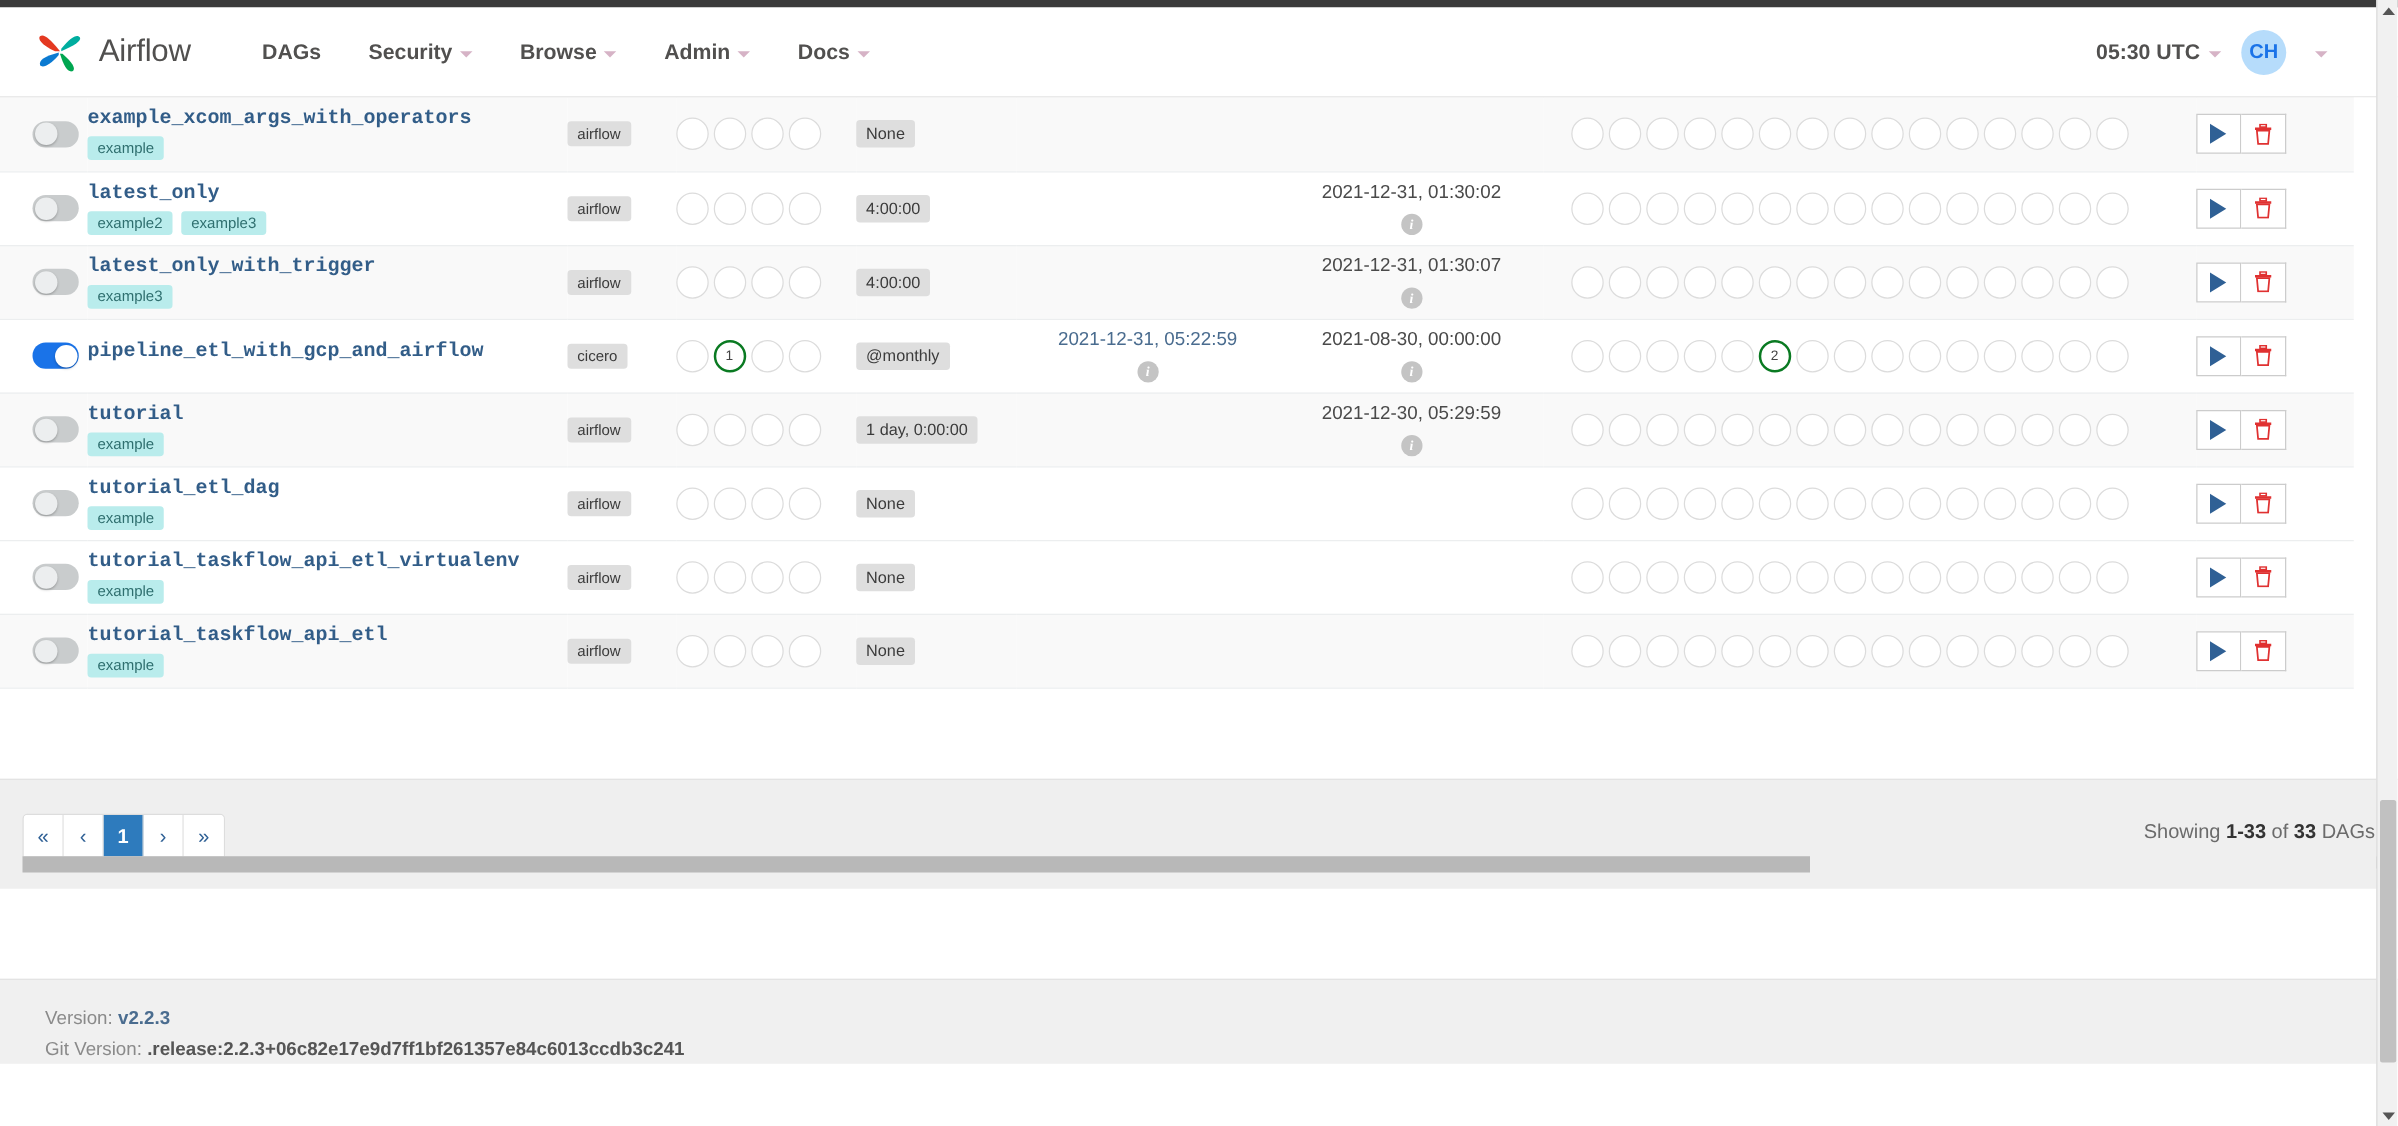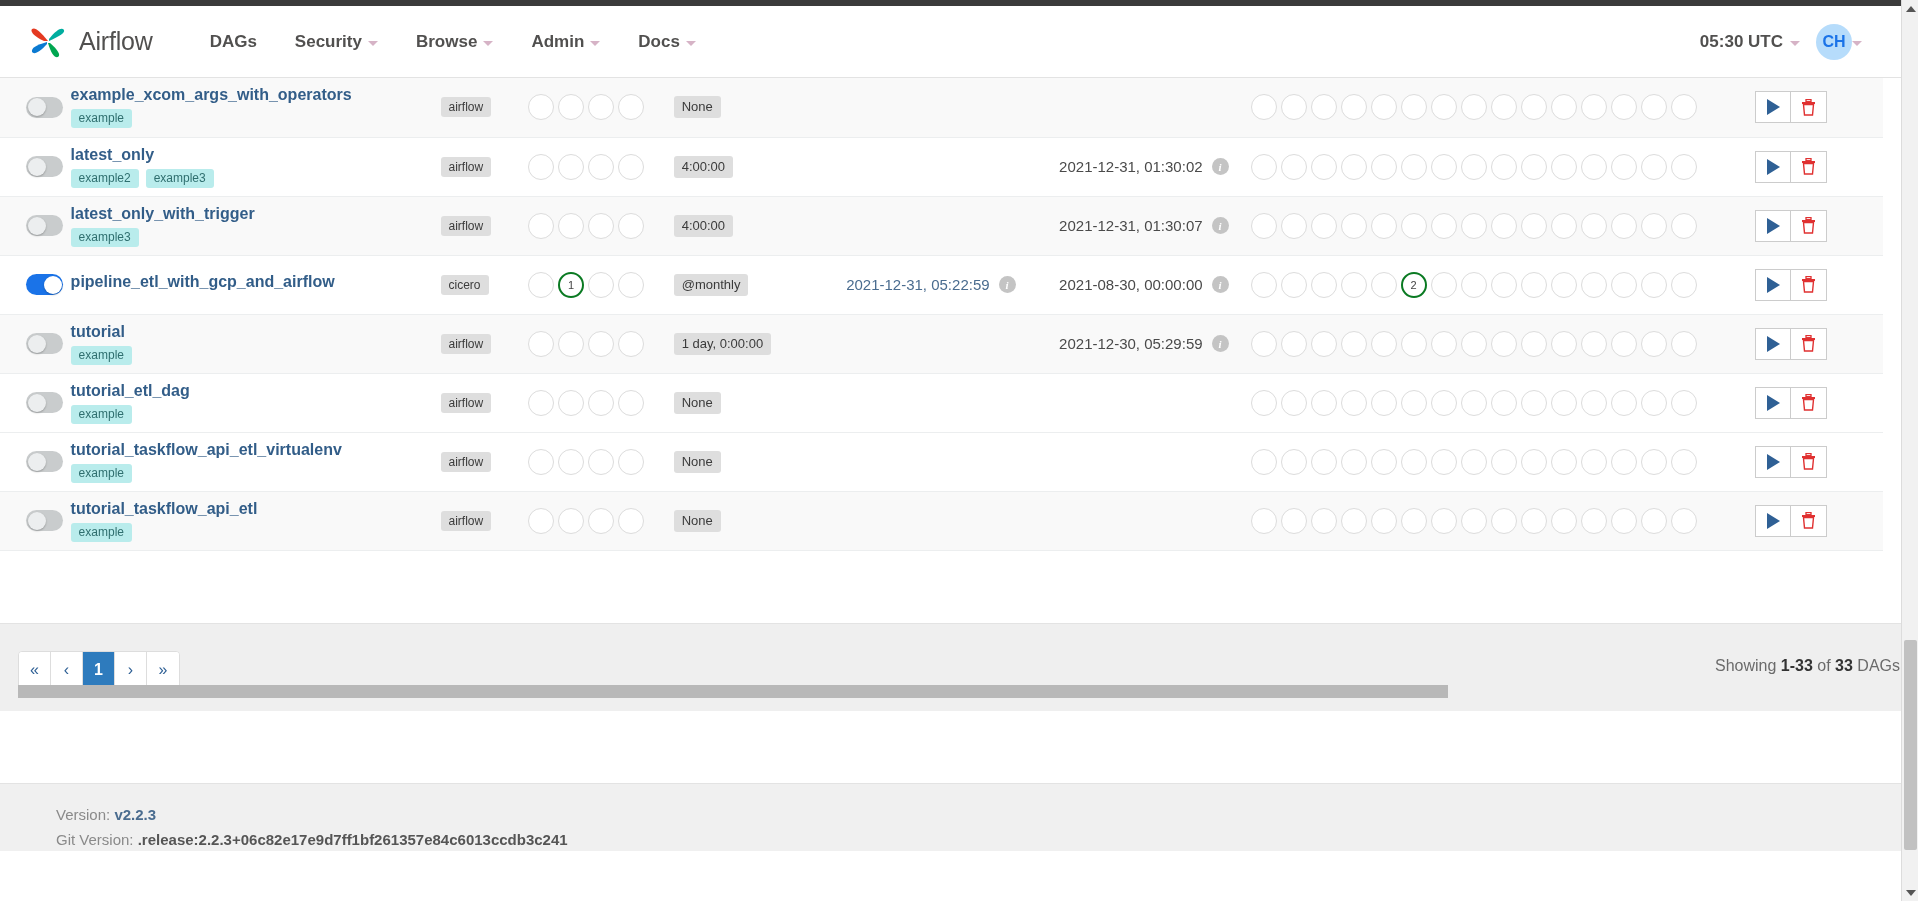--- a/index.html
+++ b/index.html
@@ -36,21 +36,21 @@
     font-size:17px; font-weight:bold; color:#51504f;
     padding:10px 19px; cursor:pointer; white-space:nowrap;
     display:flex; align-items:center; gap:6px;
   }
   .caret {
     width:0;height:0;border-left:5px solid transparent;border-right:5px solid transparent;
     border-top:5px solid #d6b3c6; display:inline-block; position:relative; top:2px;
   }
   .nav-right { margin-left:auto; display:flex; align-items:center; gap:16px; padding-right:34px;}
   .clock { font-size:17px; font-weight:bold; color:#51504f; display:flex; align-items:center; gap:7px;margin-left:28px;}
-  .avatar-wrap { display:flex; align-items:center; gap:0;justify-content:flex-end; }
+  .avatar-wrap { display:flex; align-items:center; gap:23px;justify-content:flex-end; }
   .avatar {
     width:36px;height:36px;border-radius:50%;background:#b6dcfb;
     color:#1a73e8;font-size:16px;font-weight:bold;
     display:flex;align-items:center;justify-content:center;
   }
 
   
   .table-wrap {
     position:relative;
     height:545px;
@@ -71,21 +71,21 @@
   .toggle .knob {
     position:absolute; top:1.5px; left:1.5px; width:18px;height:18px;border-radius:50%;
     background:#eceeef; box-shadow:0 1px 2px rgba(0,0,0,.25);
   }
   .toggle.on { background:#1a73e8; }
   .toggle.on .knob { left:auto; right:1.5px; background:#fff; }
 
   .c-name { width:330px; }
   .dag-link {
     color:#325d88; font-size:16px; font-weight:bold; text-decoration:none; cursor:pointer;
-    display:block; line-height:17px; margin-bottom:6px;
+    display:block; line-height:17px; margin-bottom:6px;font-family:Liberation Mono, monospace;
   }
   .tags { display:flex; gap:7px; }
   .tag {
     background:#b9ecec; color:#2f6f6f; font-size:12px;
     padding:2px 8px; border-radius:3px; cursor:pointer; line-height:15px;
   }
 
   .c-owner { width:78px; }
   .owner-badge {
     display:inline-block; background:#dedede; color:#3b3b3b;
@@ -104,21 +104,21 @@
 
   .c-sched { width:115px; }
   .sched-badge {
     display:inline-block; background:#dedede; color:#3b3b3b;
     font-size:13px; padding:3px 8px; border-radius:3px; line-height:16px;
     white-space:nowrap;
   }
 
   .c-lastrun { width:190px; text-align:right; padding-right:0; }
   .c-nextrun { width:190px; text-align:right; padding-right:0; }
-  .date-cell { display:flex; align-items:center; justify-content:flex-end; gap:9px; white-space:nowrap; }
+  .date-cell { display:flex; align-items:center; justify-content:flex-end; gap:9px; white-space:nowrap;flex-direction:column; }
   .date-link { color:#4a6c8f; font-size:15px; cursor:pointer; text-decoration:none;}
   .date-plain { color:#4a4a4a; font-size:15px; }
   .info-i {
     width:17px;height:17px;border-radius:50%;background:#c4c4c4;color:#fff;
     font-size:11px; font-style:italic; font-weight:bold;
     display:flex;align-items:center;justify-content:center; cursor:pointer; flex:none;
     font-family:"Liberation Serif", serif;
   }
 
   .c-runs { width:470px; padding-left:22px; }
@@ -169,21 +169,21 @@
     position:absolute; right:-68px; top:0;
     width:0;height:0;border-top:5px solid transparent;border-bottom:5px solid transparent;
     border-left:7px solid #333;
   }
 
   .white-gap { background:#fff; height:72px; }
 
   
   .footer {
     background:#f0f0f0; border-top:1px solid #e3e3e3;
-    padding:18px 0 0 56px; height:68px;
+    padding:18px 0 0 36px; height:68px;
   }
   .footer-line { font-size:15px; color:#8a8a8a; line-height:25px; }
   .footer-line b { color:#555; }
   .footer-link { color:#4a6c8f; font-weight:bold; }
 
   
   .page-scrollbar {
     position:absolute; top:0; right:0; width:17px; height:901px;
     background:#f1f1f1; border-left:1px solid #dcdcdc;
   }

